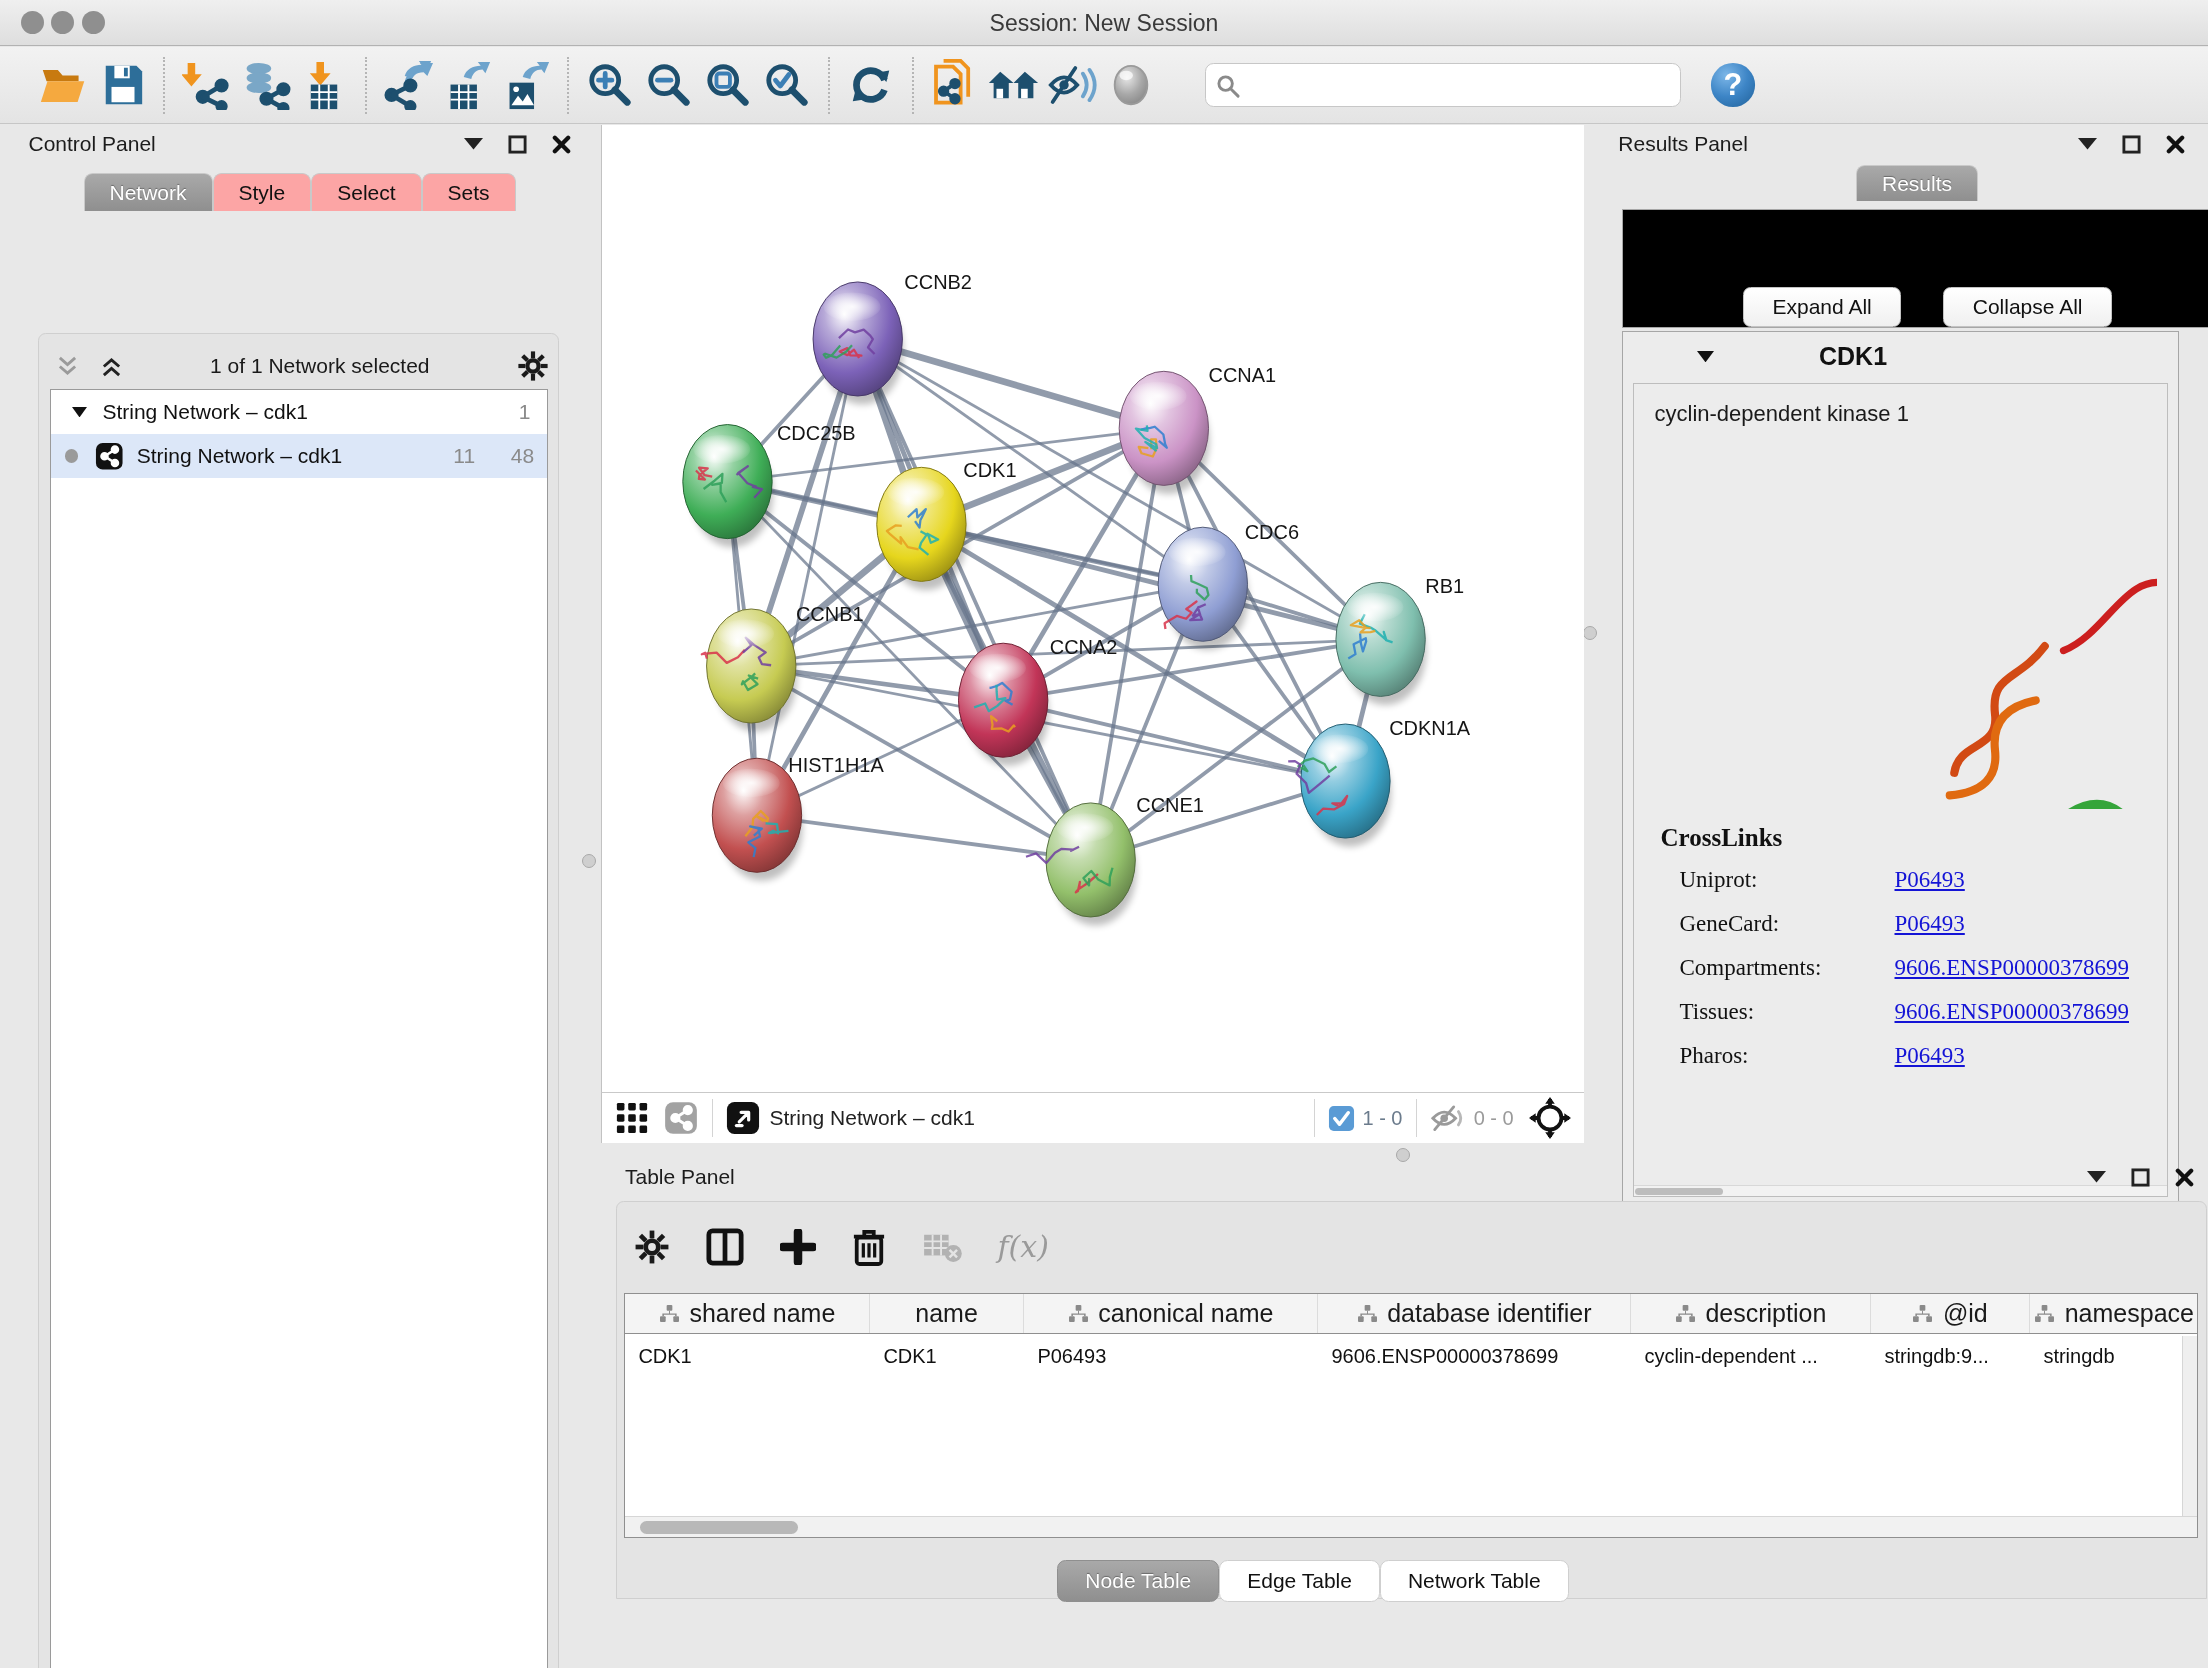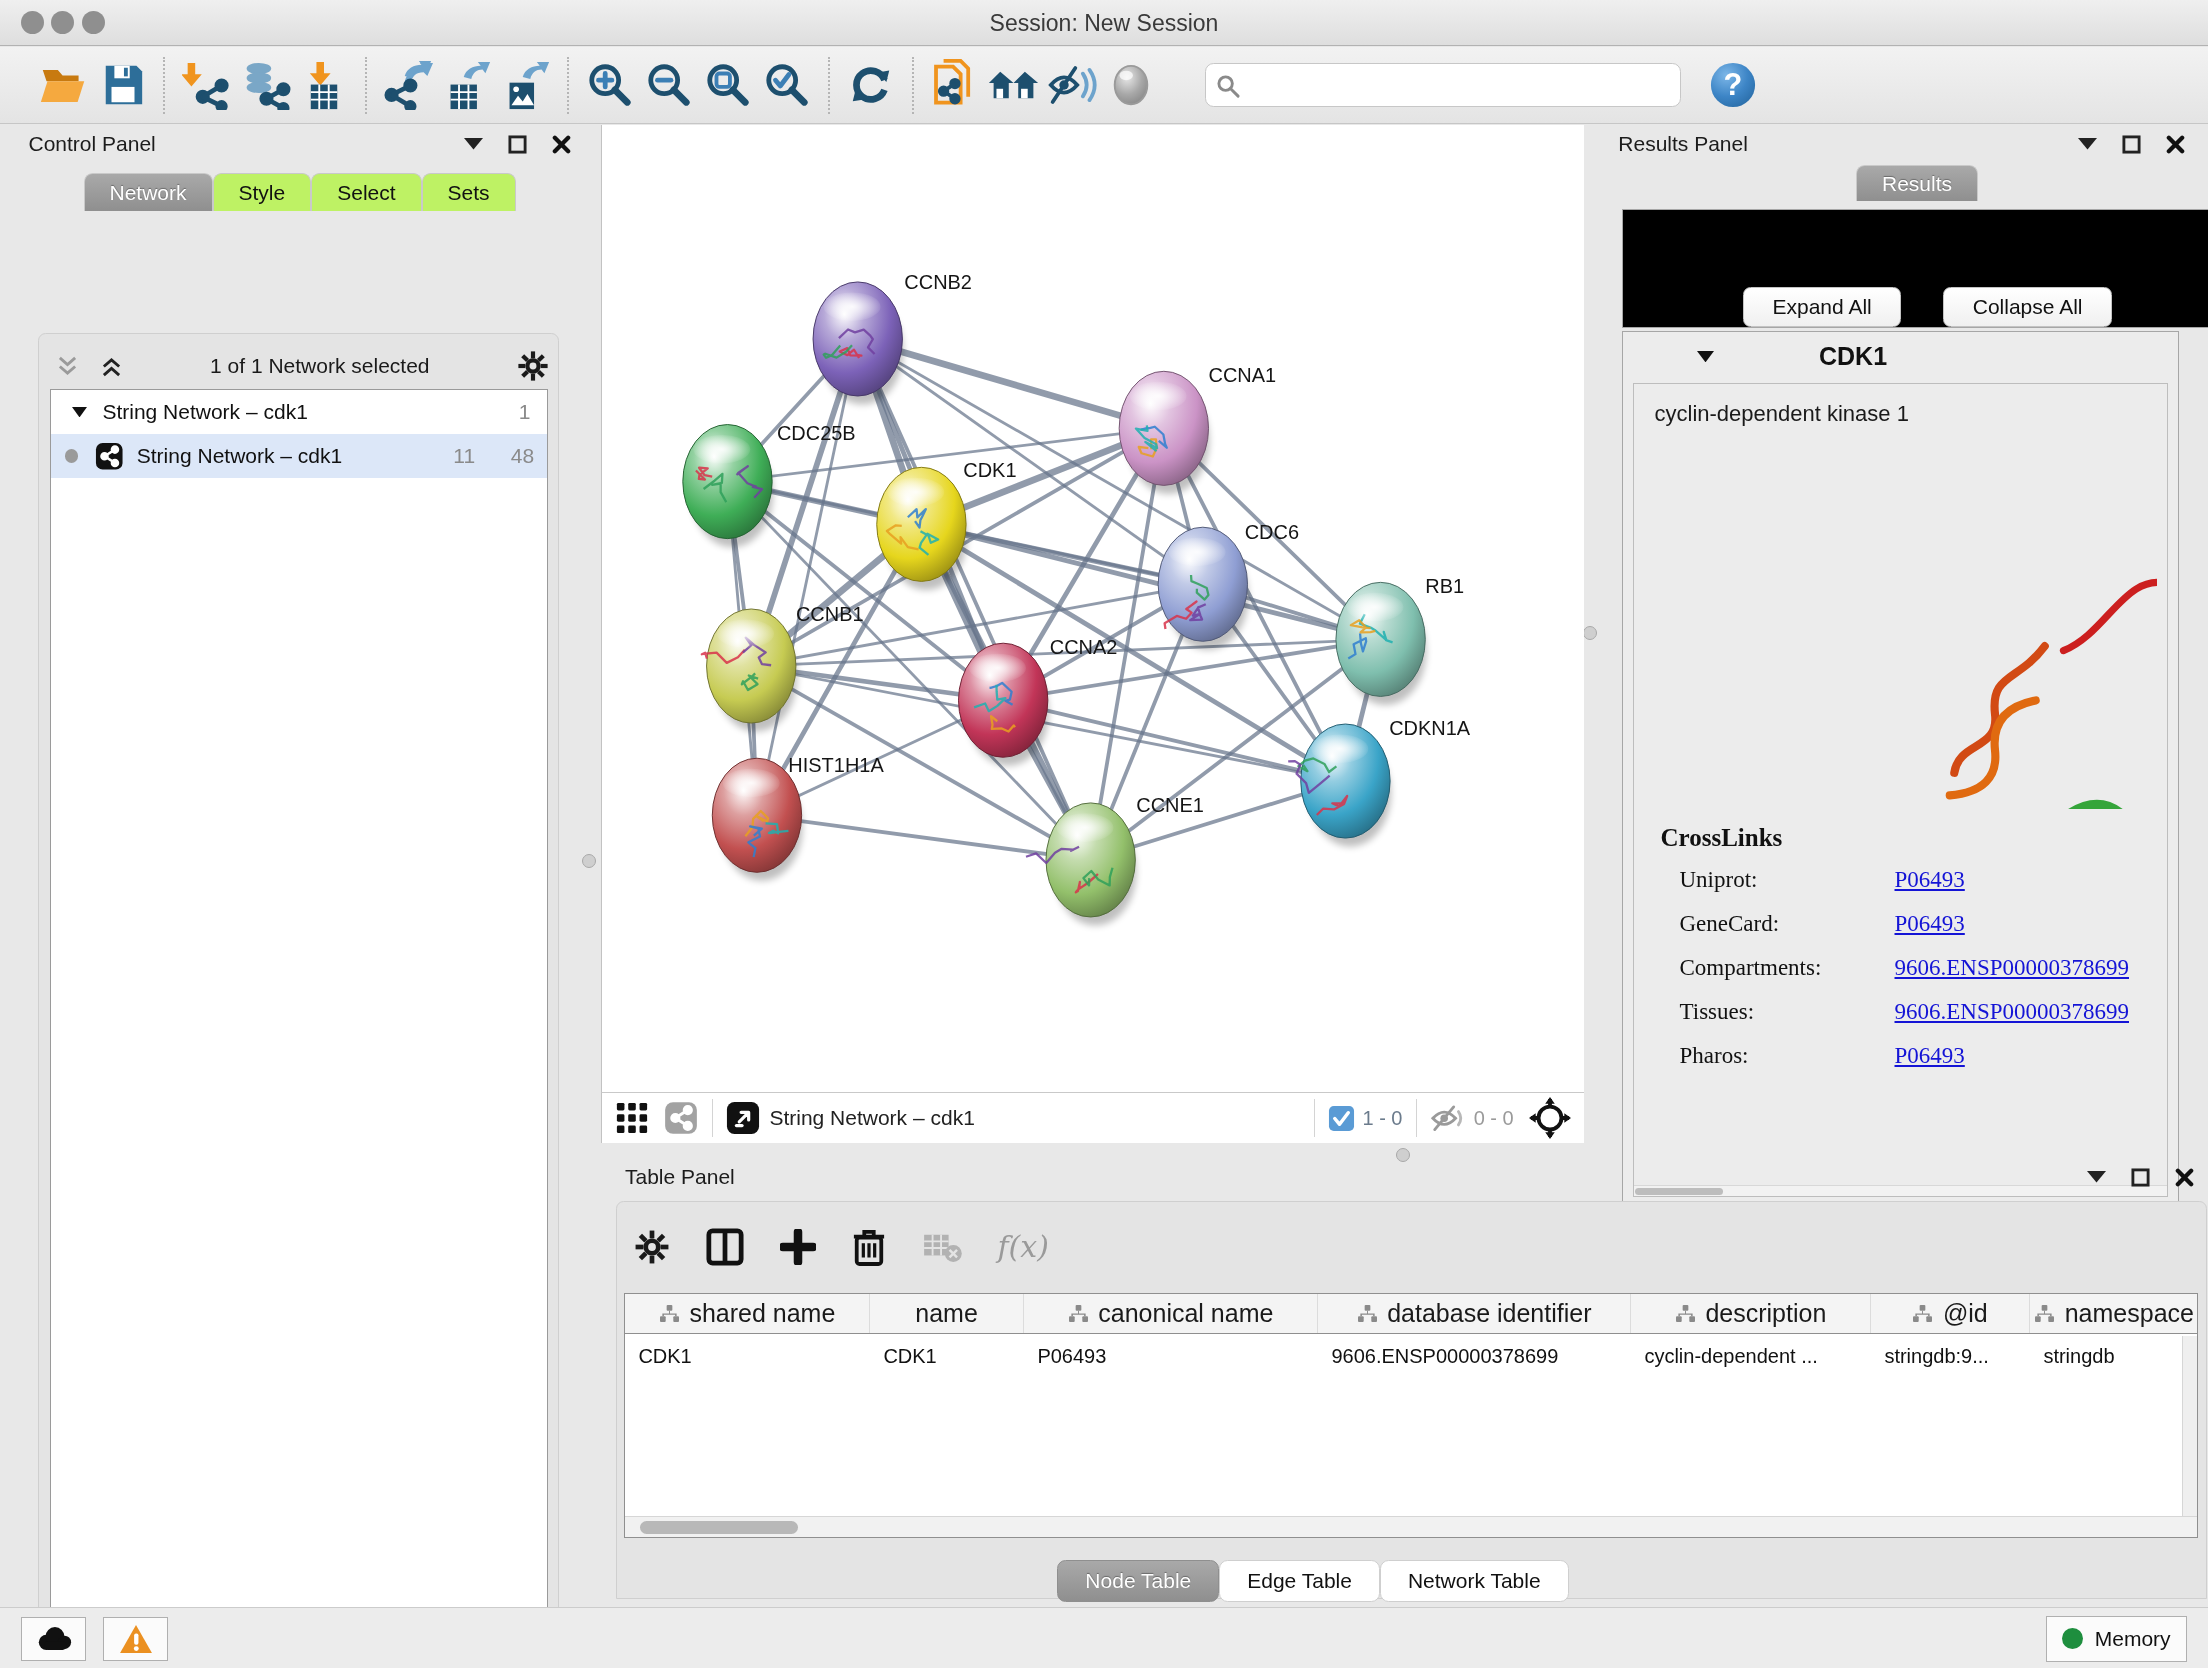--- a/index.html
+++ b/index.html
@@ -16,21 +16,21 @@
   .searchwrap{position:relative;margin-left:44px;flex:0 0 auto;}
   .search{width:476px;height:44px;border:1.9px solid #c7c7c7;border-radius:8.6px;background:#fff;padding-left:46px;font-size:21px;outline:none;}
   .searchwrap svg{position:absolute;left:11.4px;top:10.5px;}
   
   .ptitle{font-size:21px;color:#1c1c1c;}
   .pctrl{display:flex;align-items:center;gap:25px;}
   
   .cpanel{position:absolute;left:9.5px;top:125px;width:571px;height:1482px;}
   .cpanel-hdr,.rpanel-hdr,.tpanel-hdr{position:absolute;display:flex;justify-content:space-between;align-items:center;}
   .tabs{position:absolute;display:flex;}
-  .tab{height:38px;padding:0 25px;display:flex;align-items:center;justify-content:center;font-size:21px;background:#bef264;border:1px solid #c9c9c9;border-bottom:none;border-radius:8.6px 8.6px 0 0;color:#111;}
+  .tab{height:38px;padding:0 25px;display:flex;align-items:center;justify-content:center;font-size:21px;background:#fca5a5;border:1px solid #c9c9c9;border-bottom:none;border-radius:8.6px 8.6px 0 0;color:#111;}
   .tab.sel{background:linear-gradient(#a9a9a9,#8f8f8f);color:#fff;text-shadow:0 -1px 1px rgba(0,0,0,.35);}
   .cbox{position:absolute;left:28.5px;top:208px;width:521px;height:1381px;background:#e4e4e4;border:1px solid #cfcfcf;border-radius:7.6px;}
   .cbox-hdr{position:absolute;left:9.5px;right:9.5px;top:13.3px;height:38px;display:flex;align-items:center;}
   .cbox-hdr .status{flex:1;text-align:center;font-size:21px;color:#1a1a1a;}
   .treebox{position:absolute;left:11.4px;top:55px;width:498px;height:1311px;background:#fff;border:1px solid #9a9a9a;}
   .trow{display:flex;align-items:center;height:44px;font-size:21px;color:#111;}
   .trow .cnt{color:#8a8a8a;}
   .trow.sel{background:#dce7f8;}
   
   .canvas{position:absolute;left:601px;top:125px;width:983px;height:967px;background:#fff;border-left:1px solid #c2c2c2;}
@@ -858,38 +858,15 @@
           </div>
       </div>
       <div class="btabs">
         <div class="btab sel">Node Table</div>
         <div class="btab">Edge Table</div>
         <div class="btab">Network Table</div>
       </div>
     </div>
   </div>
 
-  <div class="statusbar">
-    <div class="sbtn" style="left:21px">
-      <svg width="38" height="27" viewBox="0 0 40 28">
-          <g fill="#111">
-            <circle cx="12" cy="18" r="8"></circle>
-            <circle cx="21" cy="12" r="10"></circle>
-            <circle cx="31" cy="18" r="7"></circle>
-            <rect x="10" y="17" width="23" height="9" rx="4"></rect>
-          </g>
-        </svg>
-    </div>
-    <div class="sbtn" style="left:103px">
-      <svg width="34" height="30" viewBox="0 0 36 32">
-          <path d="M18 1L35 31H1z" fill="#eb9021"></path>
-          <rect x="16" y="10" width="4.6" height="12" rx="2" fill="#fff"></rect>
-          <circle cx="18.3" cy="26.2" r="2.6" fill="#fff"></circle>
-        </svg>
-    </div>
-    <div class="membtn">
-      <span class="memdot" id="memdot" style="background: rgb(30, 142, 62);"></span>
-      <span>Memory</span>
-    </div>
-  </div>
 
 </div>
 
 
 </body></html>

